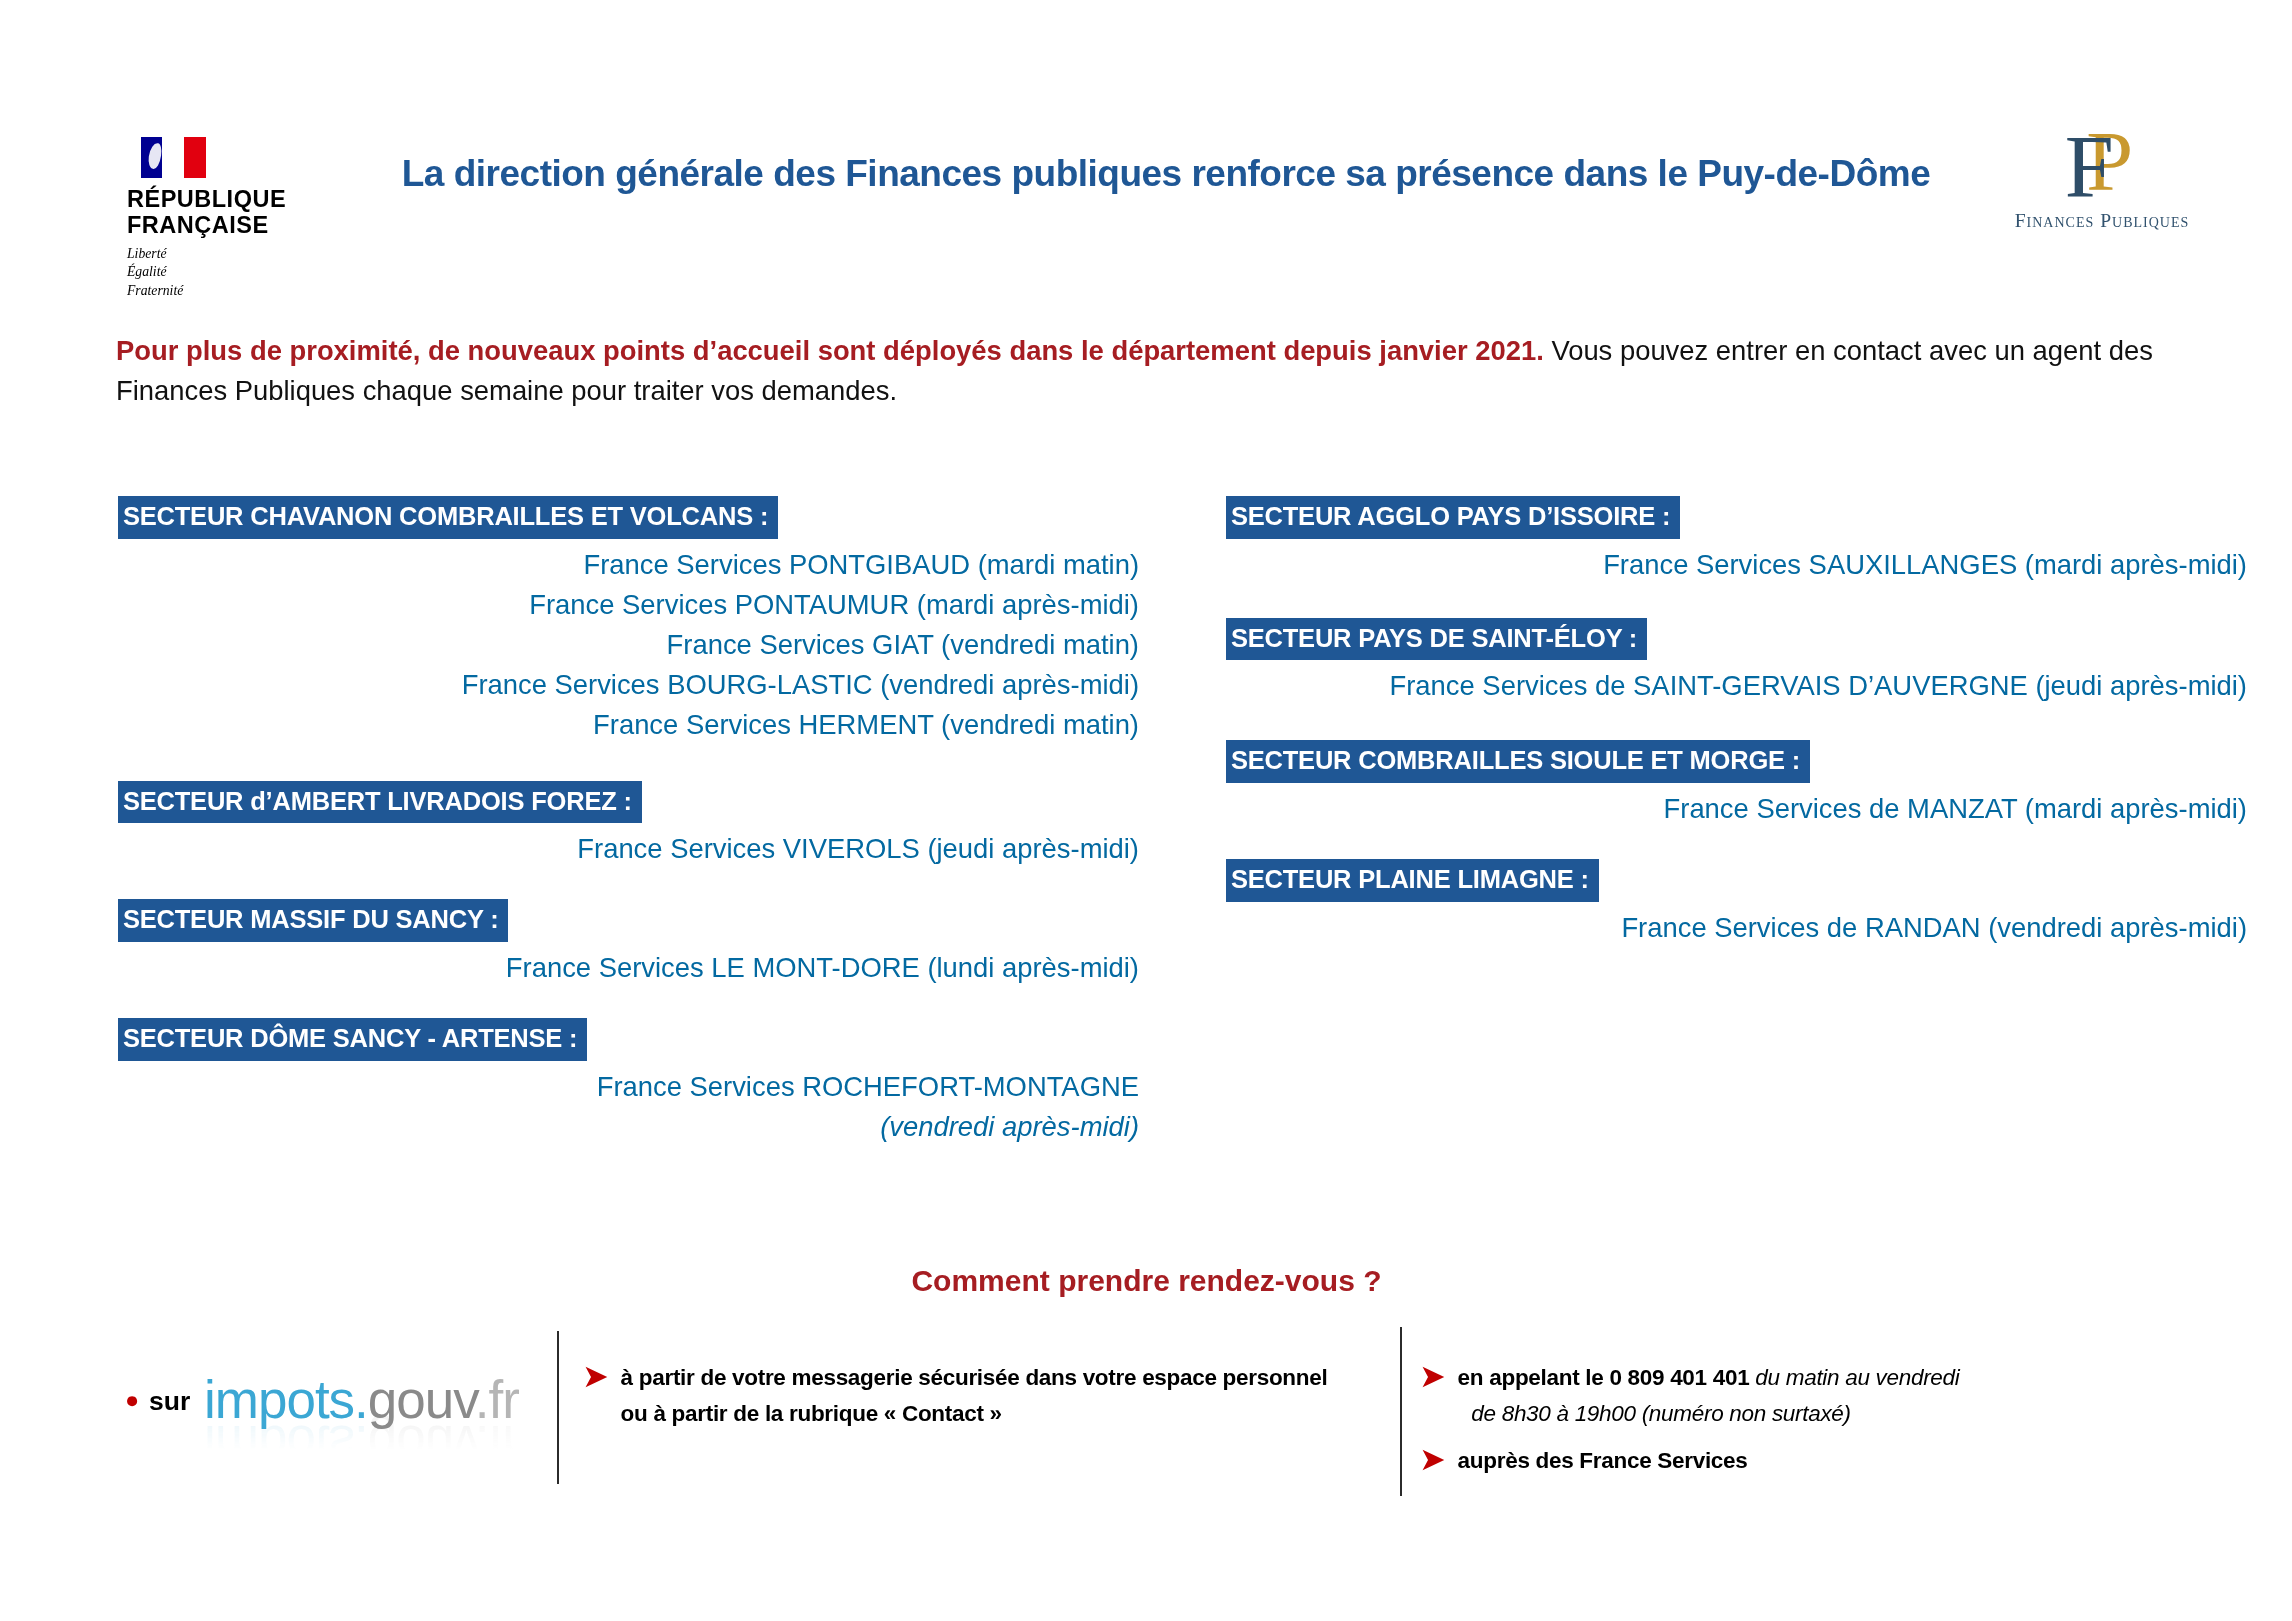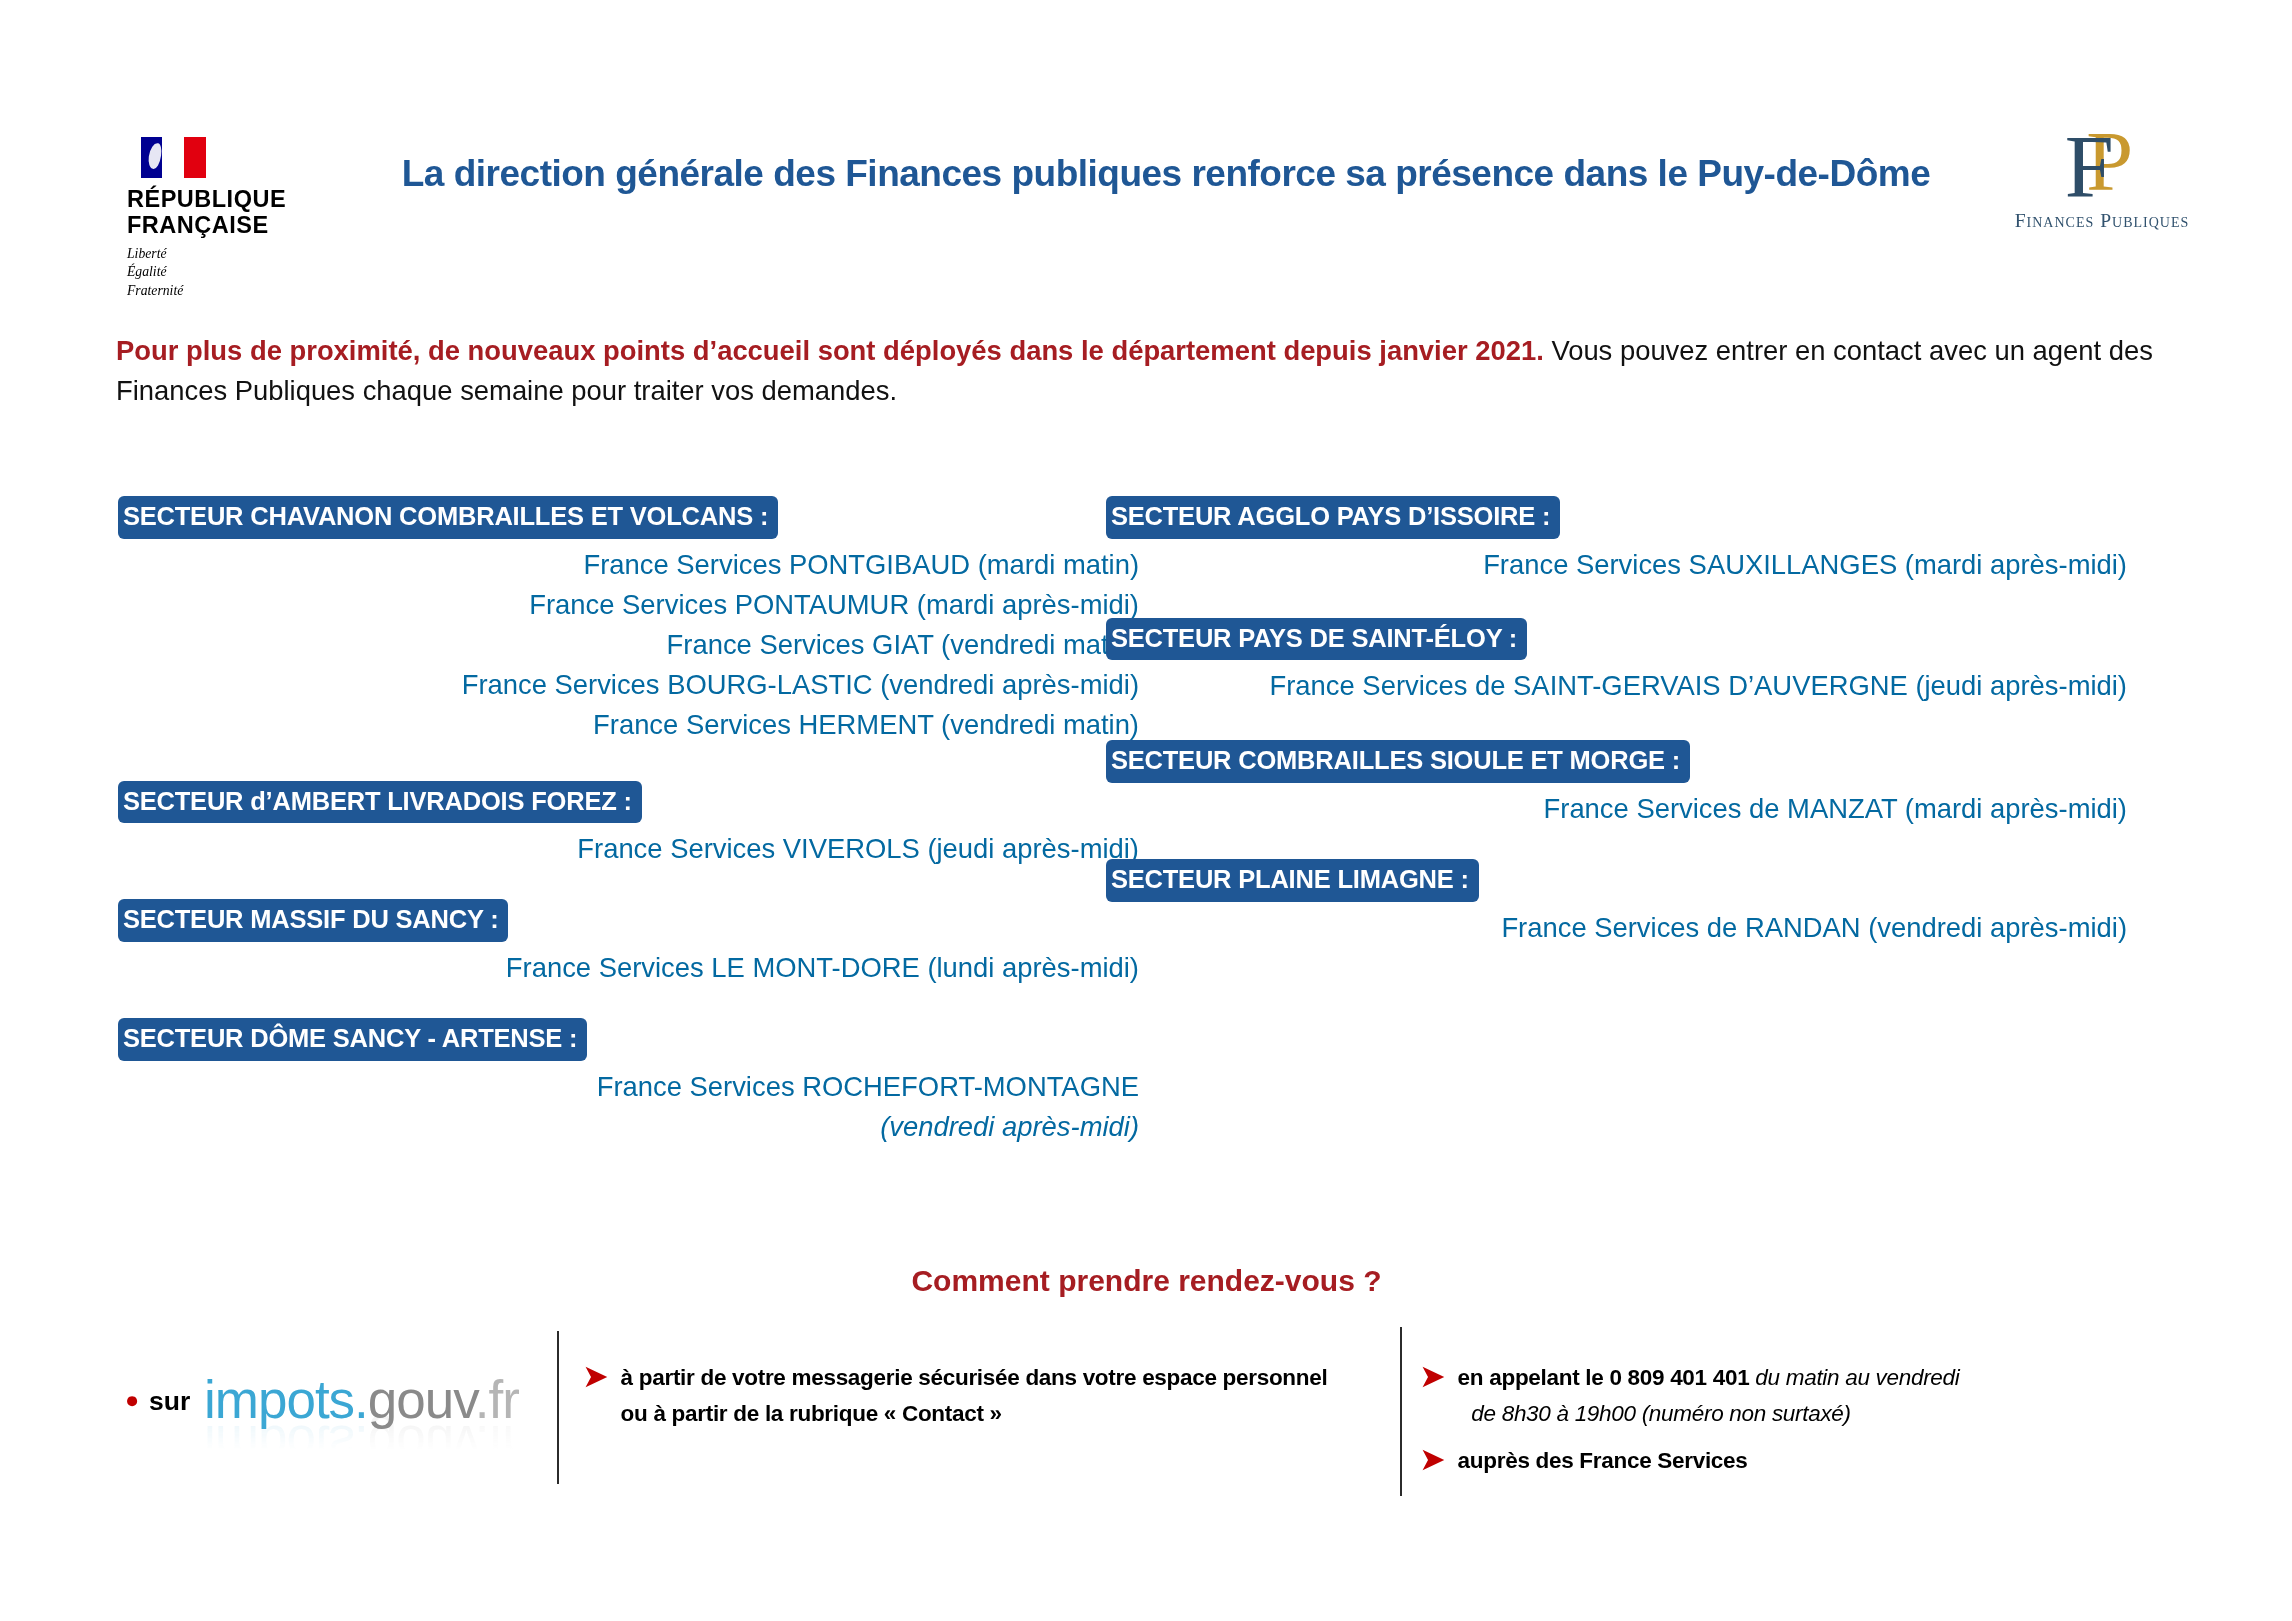--- a/index.html
+++ b/index.html
@@ -42,25 +42,25 @@
     font-size:19.6px;letter-spacing:1px;color:#31526E;white-space:nowrap;
   }
 
   
   .intro{position:absolute;left:116px;top:331px;width:2080px;margin:0;font-size:27.4px;line-height:40px;color:#111;}
   .intro-highlight{color:#A61D22;font-weight:bold;}
 
   
   .col{position:absolute;top:496px;width:1019px;}
   .col-left{left:120px;}
-  .col-right{left:1108px;}
+  .col-right{left:1228px;}
   .sector-header{
     display:inline-block;background:#1F5795;color:#ffffff;
     font-weight:bold;font-size:25.5px;line-height:31px;letter-spacing:-0.2px;
-    padding:4.9px 9.8px 6.9px 4.9px;margin:0 0 5.9px -2px;border-radius:6px;
+    padding:4.9px 9.8px 6.9px 4.9px;margin:0 0 5.9px -2px;
   }
   .sector-item{font-size:27.4px;line-height:40px;color:#0369a1;text-align:right;}
   .sector-item.italic{font-style:italic;}
   .gap-37{margin-bottom:36px;}
   .gap-34{margin-bottom:33px;}
   .gap-35{margin-bottom:34px;}
   .gap-31{margin-bottom:30px;}
 
   
   .appointment-heading{

